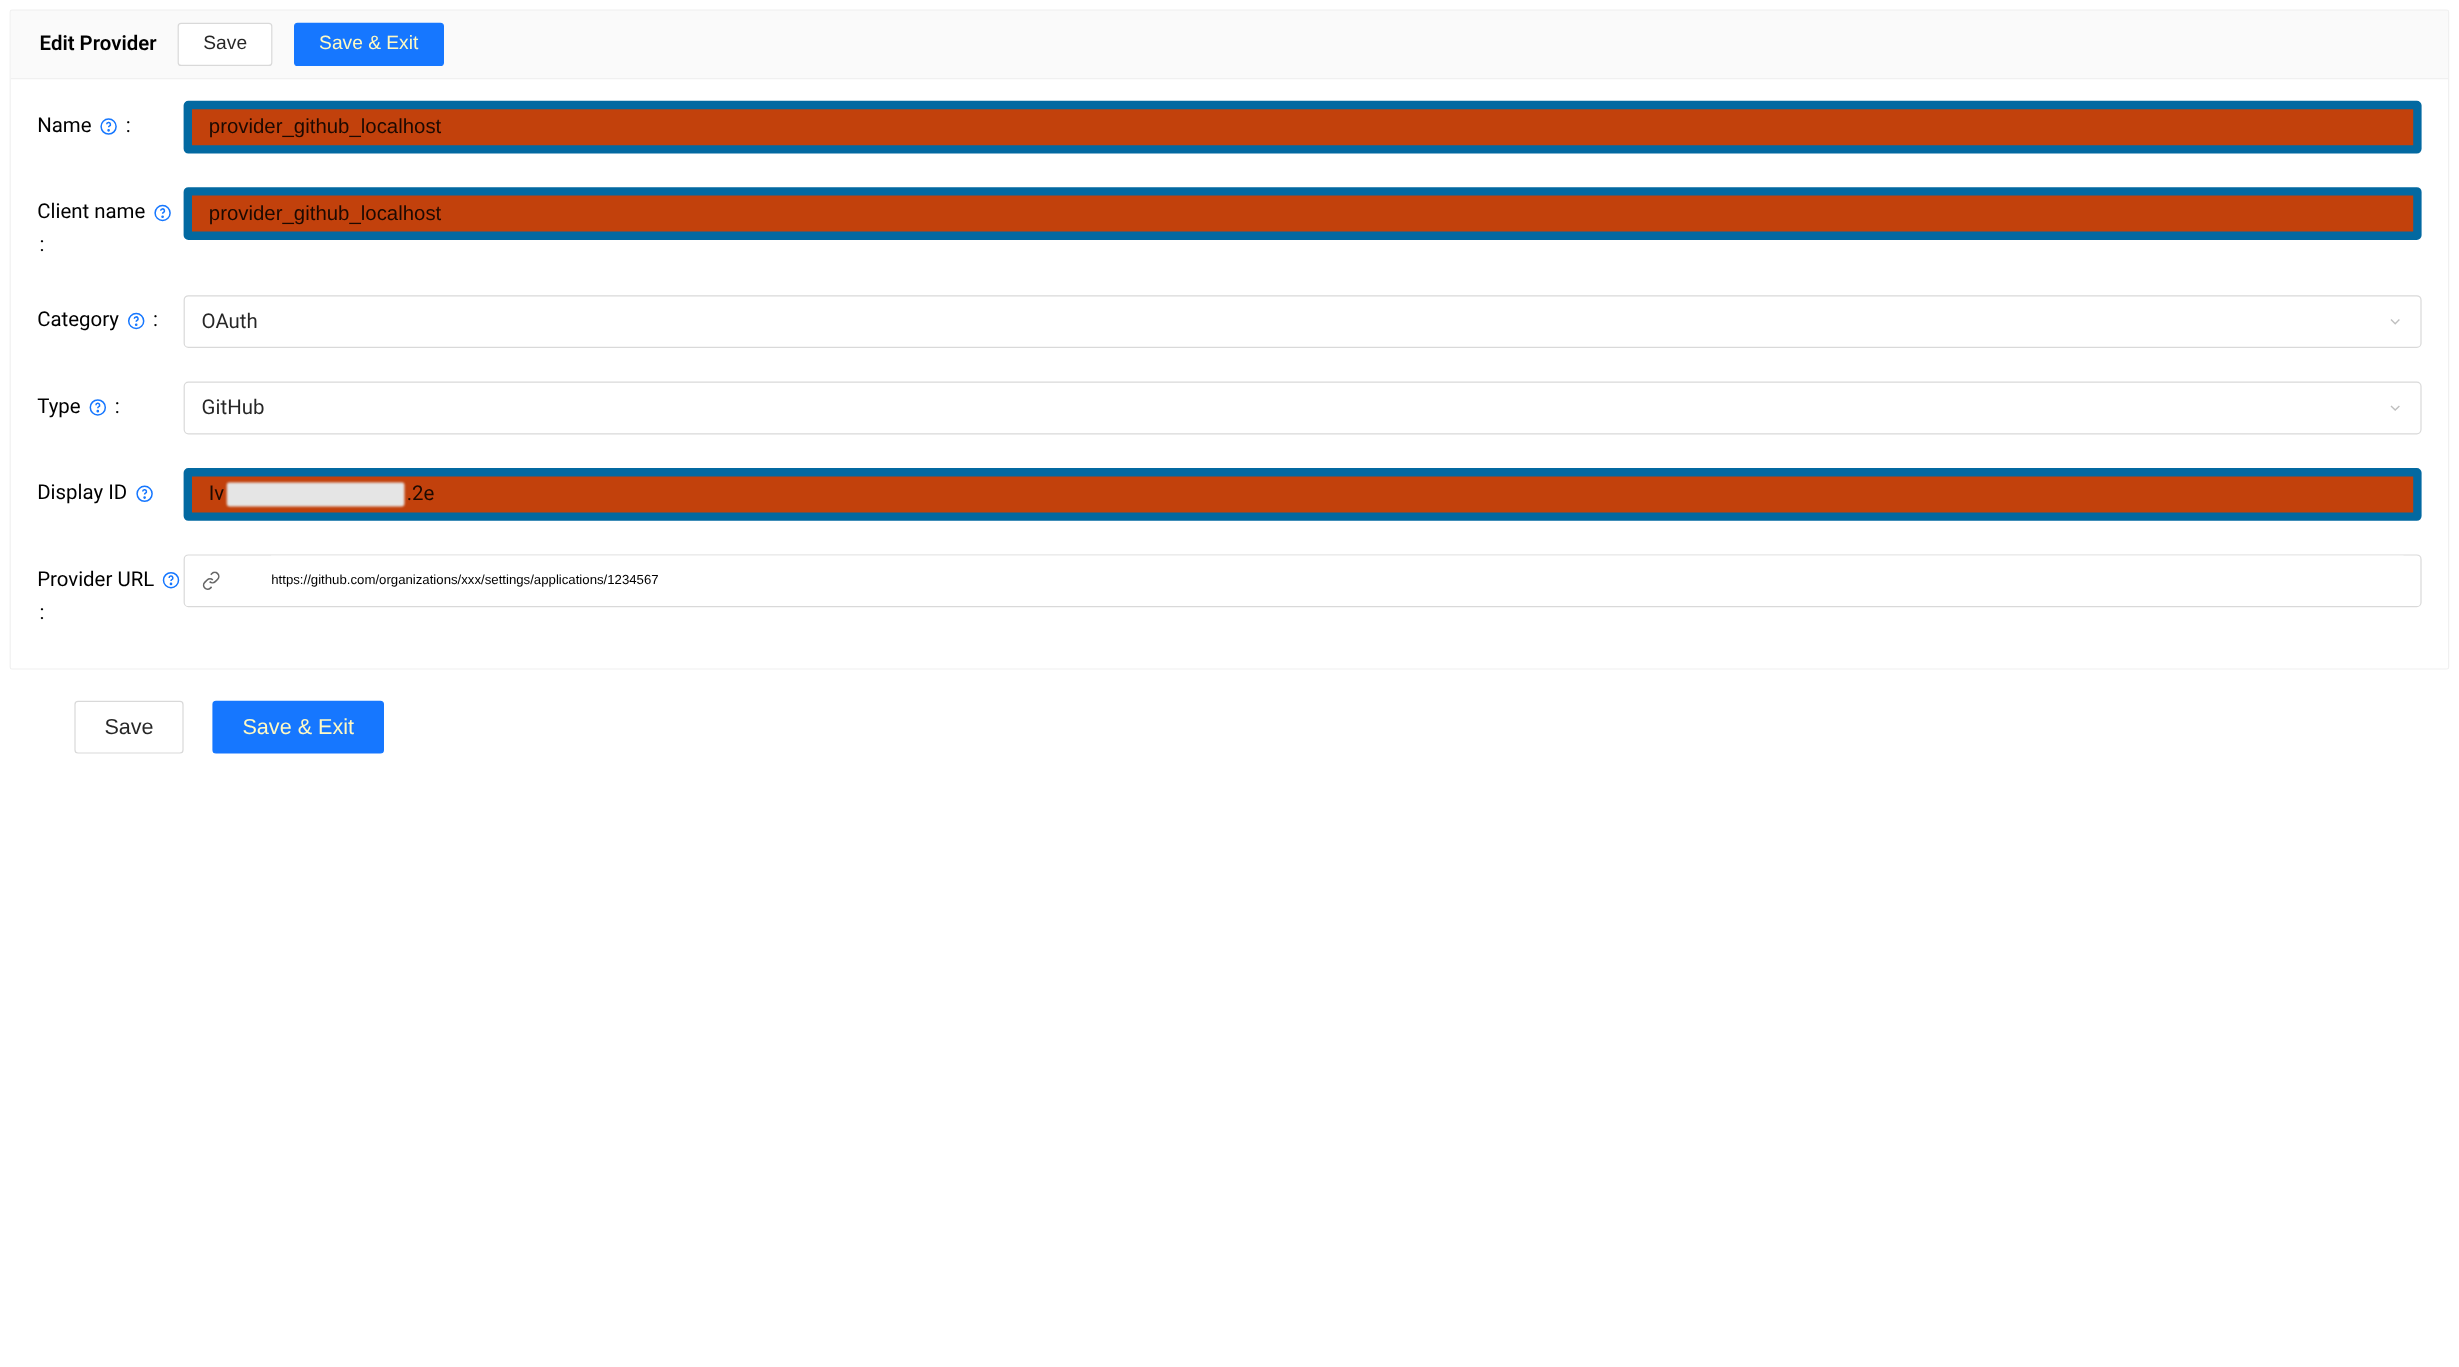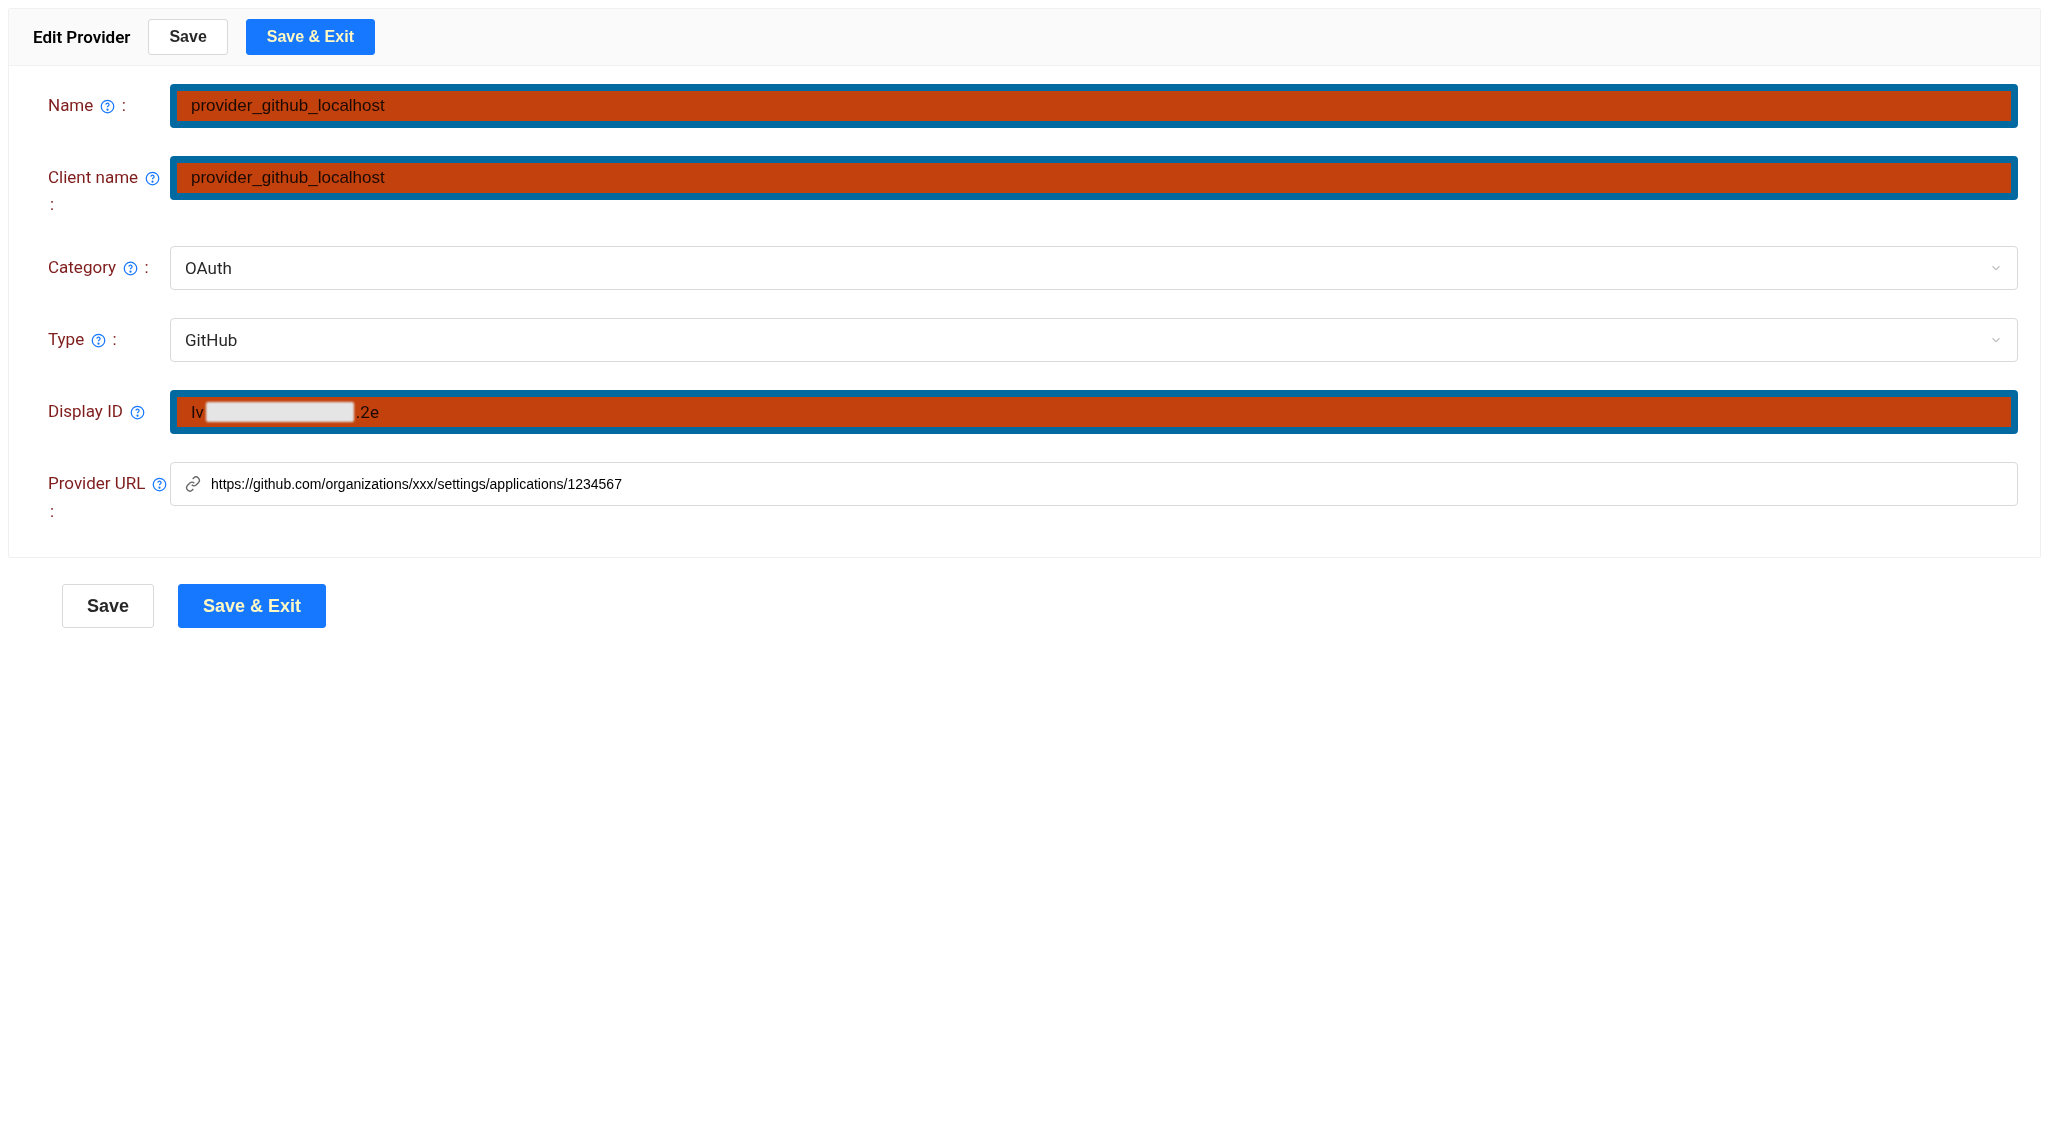--- a/index.html
+++ b/index.html
@@ -36,43 +36,41 @@
       align-items: center;
       justify-content: center;
       padding: 6px 20px;
       font-size: 16px;
       border-radius: 3px;
       cursor: pointer;
       border: 1px solid #d9d9d9;
       background: #fff;
       color: rgba(0,0,0,0.85);
       line-height: 22px;
-      font-weight: bold;
     }
     .btn-primary {
       background: #1677ff;
       border-color: #1677ff;
       color: #fef9c3;
     }
     .card-body {
       padding: 18px 22px 4px 22px;
     }
     .form-row {
       display: flex;
       align-items: flex-start;
       margin-bottom: 28px;
     }
     .form-label {
       width: 122px;
       flex-shrink: 0;
       font-size: 17px;
-      color: #7f1d1d;
+      color: #000000;
       line-height: 1.6;
       padding-top: 8px;
-      margin-left: 17px;
     }
     .form-label .colon {
       margin-left: 2px;
     }
     .form-control-wrap {
       flex: 1;
     }
     .input {
       width: 100%;
       height: 44px;
@@ -110,23 +108,24 @@
       border-radius: 4px;
       background: #fff;
       display: flex;
       align-items: center;
       padding: 0 14px;
       gap: 10px;
     }
     .input-with-icon input {
       border: none;
       flex: 1;
-      font-size: 14px;
+      font-size: 11px;
       outline: none;
       height: 100%;
+      margin-left: 32px;
     }
     .help-icon {
       display: inline-flex;
       align-items: center;
       justify-content: center;
       width: 16px;
       height: 16px;
       color: #1677ff;
       vertical-align: middle;
       margin-left: 2px;

